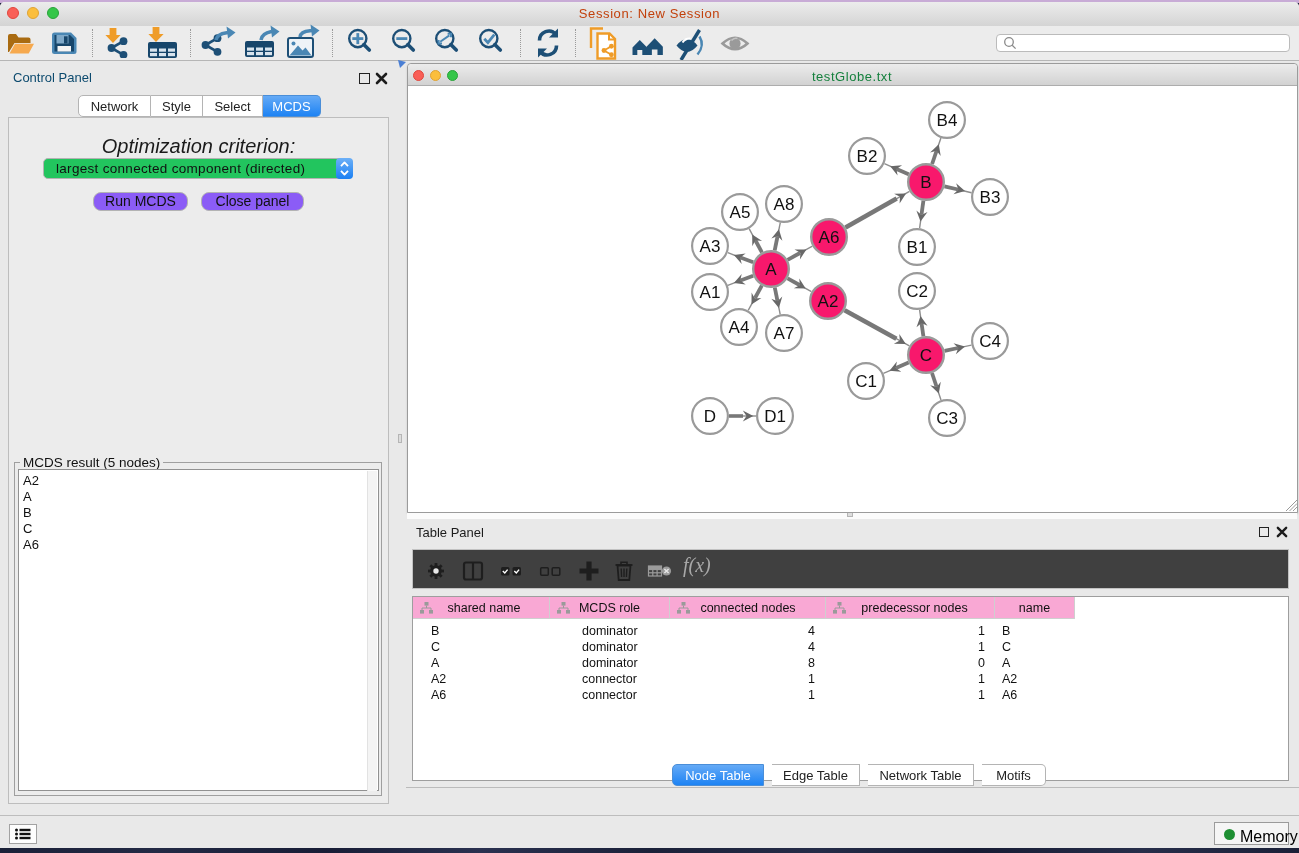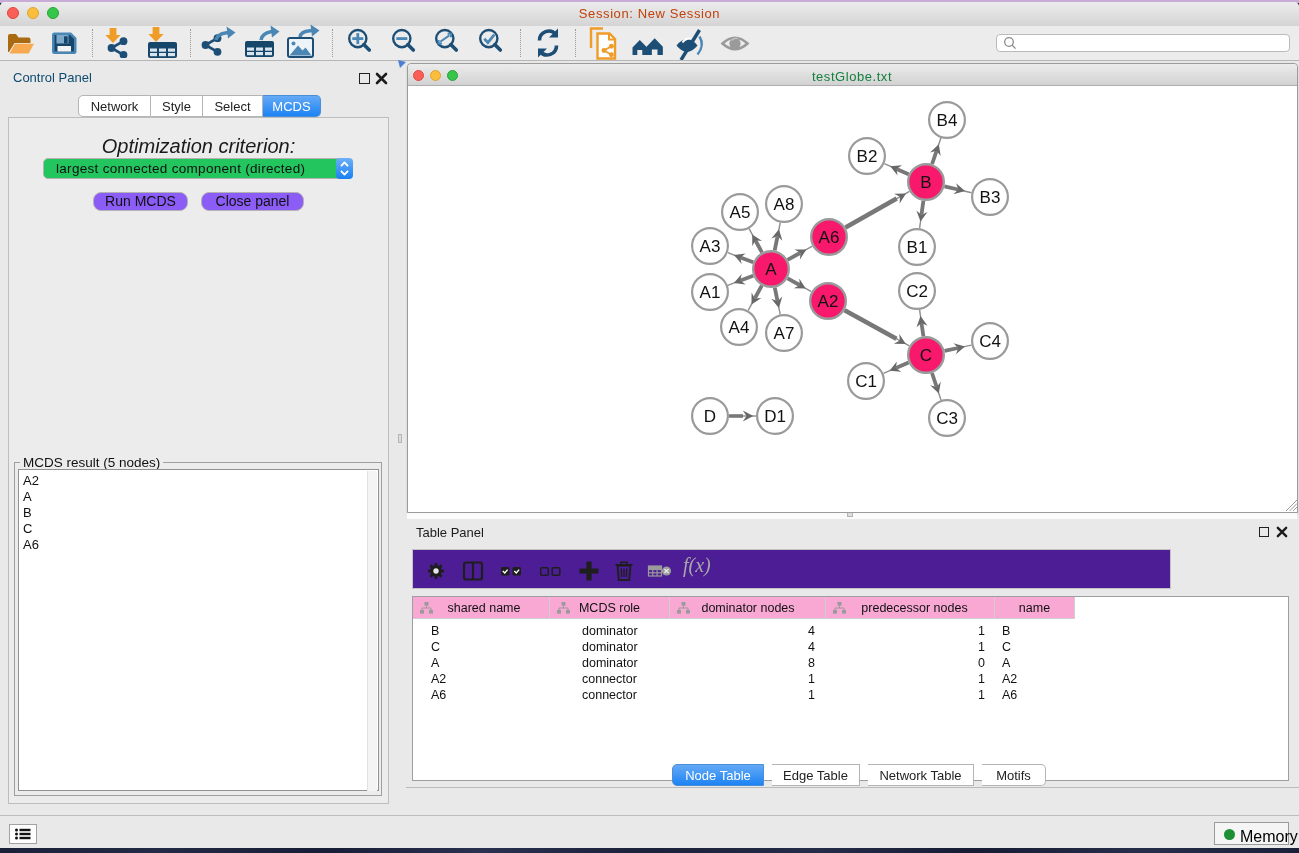--- a/index.html
+++ b/index.html
@@ -33,21 +33,21 @@
 #statusline{left:0;top:815px;width:1299px;height:1px;background:#bdbdbd;}
 #listbtn{left:9px;top:824px;width:28px;height:20px;background:#fdfdfd;border:1px solid #a2a2a2;}
 #membtn{left:1214px;top:822px;width:75px;height:23px;background:#f5f5f5;border:1px solid #9b9b9b;font-size:16px;color:#000;}
 
 #netwin{left:406.5px;top:63px;width:891px;height:450px;background:#fff;border:1px solid #9b9b9b;border-radius:4px 4px 0 0;box-shadow:0 1px 2px rgba(0,0,0,.15);}
 #nettb{left:0;top:0;width:100%;height:22px;background:linear-gradient(#ececec,#d2d2d2);border-bottom:1px solid #adadad;border-radius:4px 4px 0 0;}
 .tl2{border-radius:50%;width:11px;height:11px;top:5.5px;}
 #nettitle{width:100%;text-align:center;top:4.5px;font-size:13px;color:#15803d;letter-spacing:0.55px;}
 
 #tpHead{left:416px;top:525px;font-size:13px;color:#1c1c1c;}
-#tptb{left:412px;top:549px;width:759px;height:40px;background:#4c1d95;border:1px solid #c2c2c2;}
+#tptb{left:412px;top:549px;width:877px;height:40px;background:#404040;border:1px solid #c2c2c2;}
 #tbl{left:412px;top:596px;width:877px;height:185px;background:#fff;border:1px solid #9e9e9e;}
 .hcell{top:0;height:22px;background:#f9a8d4;border-right:1px solid #cfcfcf;border-bottom:1px solid #cfcfcf;position:absolute;font-size:12.5px;color:#111;text-align:center;line-height:22px;}
 .trow{position:absolute;font-size:12.5px;color:#111;}
 #tabline{left:406px;top:787px;width:893px;height:1px;background:#bbb;}
 #memdot{width:11px;height:11px;border-radius:50%;background:#1e8f33;left:9px;top:6px;}
 svg text{font-family:"Liberation Sans",sans-serif;}
 </style></head><body>
 <div class="abs" id="deskTop"></div>
 <div class="abs" id="app"></div>
 <div class="abs" id="titlebar"></div>
@@ -436,21 +436,21 @@
         </g>
         <path d="M6.5 3.6 v2.4 M2 8 v-2 h9 v2" fill="none" stroke="#9a9a9a" stroke-width="1"></path>
       </svg><span>MCDS role</span></div>
 <div class="hcell" style="left:257px;width:156px;"><svg style="position:absolute;left:7px;top:5px;" width="13" height="12" viewBox="0 0 13 12">
         <g fill="#9a9a9a">
           <rect x="4.5" y="0" width="4" height="3.6"></rect>
           <rect x="0" y="8" width="4" height="3.6"></rect>
           <rect x="9" y="8" width="4" height="3.6"></rect>
         </g>
         <path d="M6.5 3.6 v2.4 M2 8 v-2 h9 v2" fill="none" stroke="#9a9a9a" stroke-width="1"></path>
-      </svg><span style="margin-left:1px;">dominator nodes</span></div>
+      </svg><span style="margin-left:1px;">connected nodes</span></div>
 <div class="hcell" style="left:413px;width:169px;"><svg style="position:absolute;left:7px;top:5px;" width="13" height="12" viewBox="0 0 13 12">
         <g fill="#9a9a9a">
           <rect x="4.5" y="0" width="4" height="3.6"></rect>
           <rect x="0" y="8" width="4" height="3.6"></rect>
           <rect x="9" y="8" width="4" height="3.6"></rect>
         </g>
         <path d="M6.5 3.6 v2.4 M2 8 v-2 h9 v2" fill="none" stroke="#9a9a9a" stroke-width="1"></path>
       </svg><span style="margin-left:9px;">predecessor nodes</span></div>
 <div class="hcell" style="left:582px;width:80px;">name</div>
 <div class="trow" style="left:18px;top:27px;">B</div>

